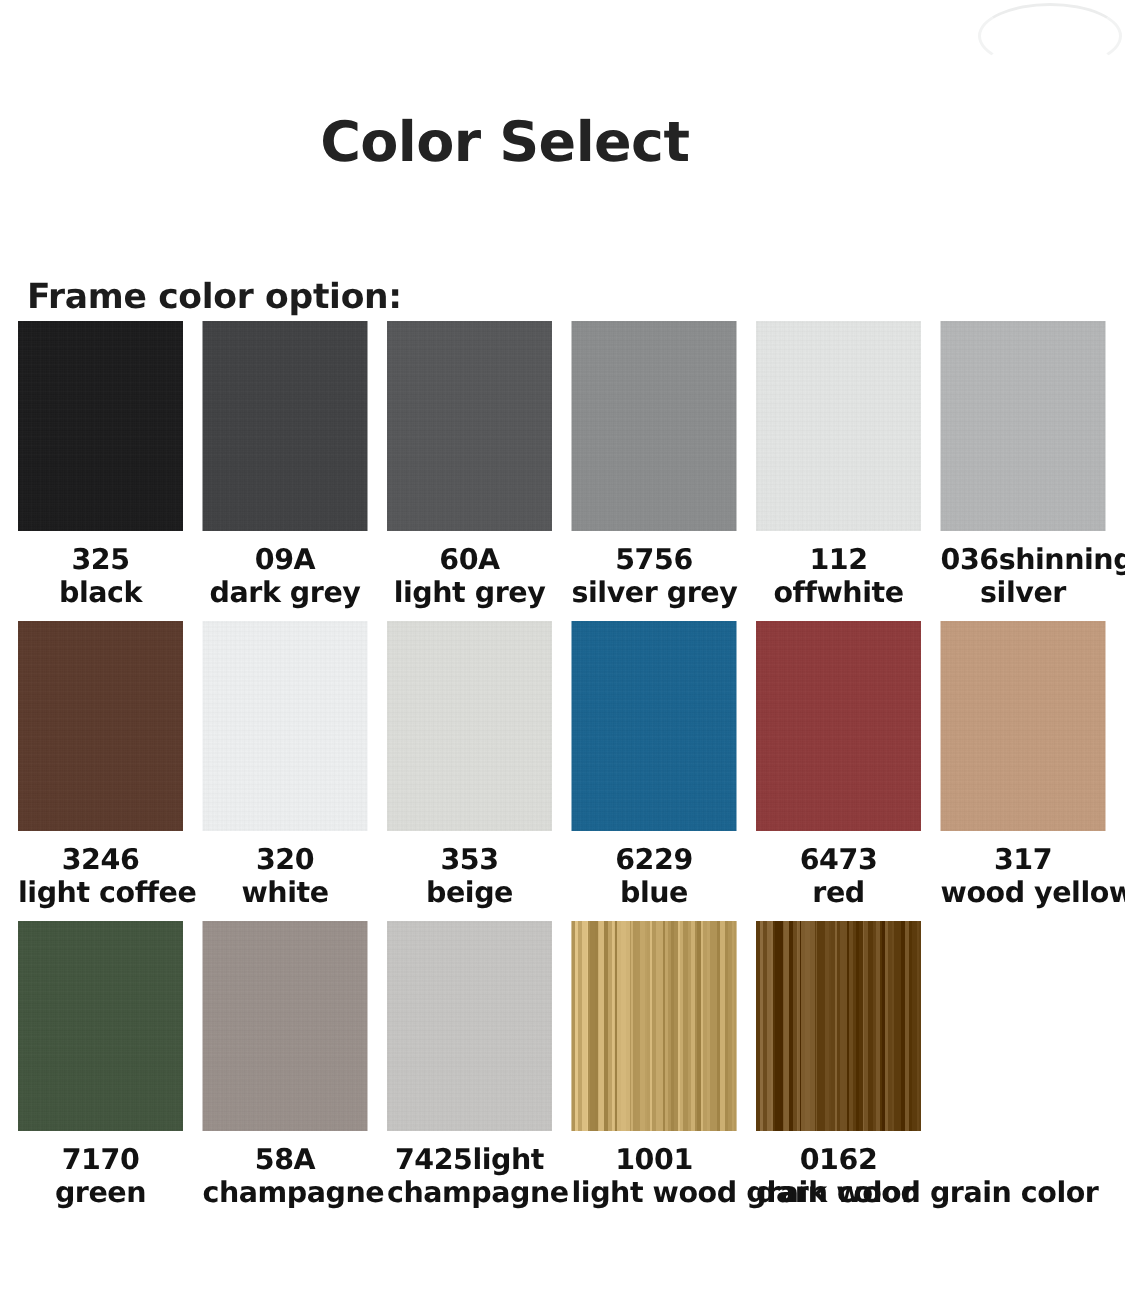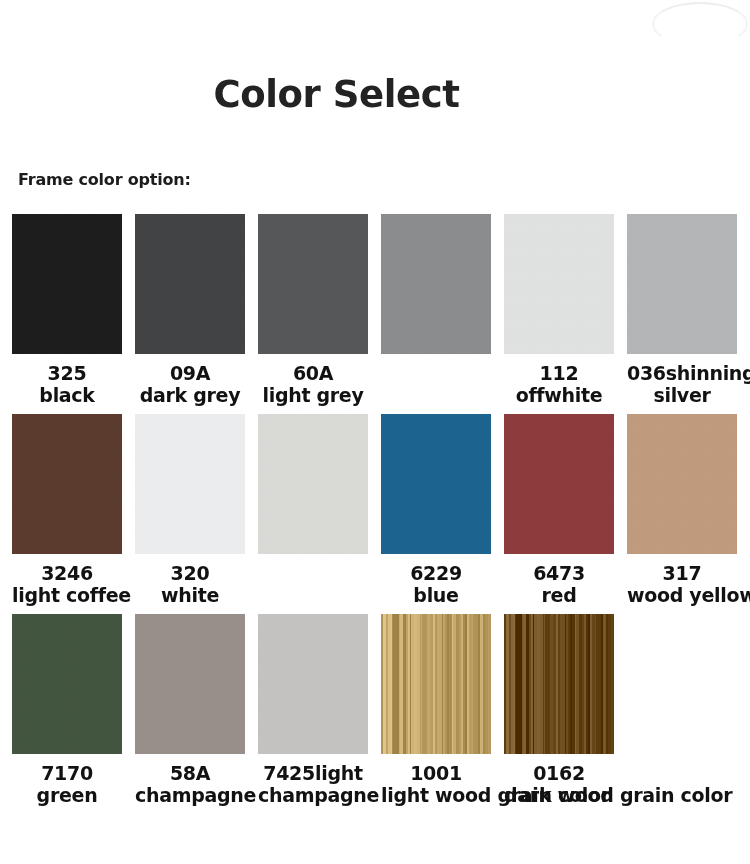--- a/index.html
+++ b/index.html
@@ -41,23 +41,23 @@
     text-align: center;
     font-size: 37px;
     font-weight: bold;
     letter-spacing: -0.4px;
     color: #232323;
     line-height: 1;
   }
 
   .section-label {
     position: absolute;
-    top: 172px;
+    top: 187px;
     left: 18px;
-    font-size: 16px;
+    font-size: 23px;
     font-weight: bold;
     color: #1c1c1c;
     letter-spacing: -0.2px;
     line-height: 1;
   }
 
   .swatch-grid {
     position: absolute;
     top: 214px;
     left: 12px;
@@ -142,20 +142,24 @@
     </div>
     <div class="swatch-cell">
       <div class="swatch-chip" style="background-color: rgb(86, 87, 89);"></div>
       <div class="swatch-label">
         <span class="lbl-line">60A</span>
         <span class="lbl-line">light grey</span>
       </div>
     </div>
     <div class="swatch-cell">
       <div class="swatch-chip" style="background-color: rgb(139, 141, 142);"></div>
+      <div class="swatch-label">
+        <span class="lbl-line">5756</span>
+        <span class="lbl-line">silver grey</span>
+      </div>
     </div>
     <div class="swatch-cell">
       <div class="swatch-chip" style="background-color: rgb(227, 229, 228);"></div>
       <div class="swatch-label">
         <span class="lbl-line">112</span>
         <span class="lbl-line">offwhite</span>
       </div>
     </div>
     <div class="swatch-cell">
       <div class="swatch-chip" style="background-color: rgb(181, 183, 184);"></div>
@@ -173,20 +177,24 @@
     </div>
     <div class="swatch-cell">
       <div class="swatch-chip" style="background-color: rgb(238, 240, 241);"></div>
       <div class="swatch-label">
         <span class="lbl-line">320</span>
         <span class="lbl-line">white</span>
       </div>
     </div>
     <div class="swatch-cell">
       <div class="swatch-chip" style="background-color: rgb(220, 221, 217);"></div>
+      <div class="swatch-label">
+        <span class="lbl-line">353</span>
+        <span class="lbl-line">beige</span>
+      </div>
     </div>
     <div class="swatch-cell">
       <div class="swatch-chip" style="background-color: rgb(26, 100, 144);"></div>
       <div class="swatch-label">
         <span class="lbl-line">6229</span>
         <span class="lbl-line">blue</span>
       </div>
     </div>
     <div class="swatch-cell">
       <div class="swatch-chip" style="background-color: rgb(142, 58, 59);"></div>

